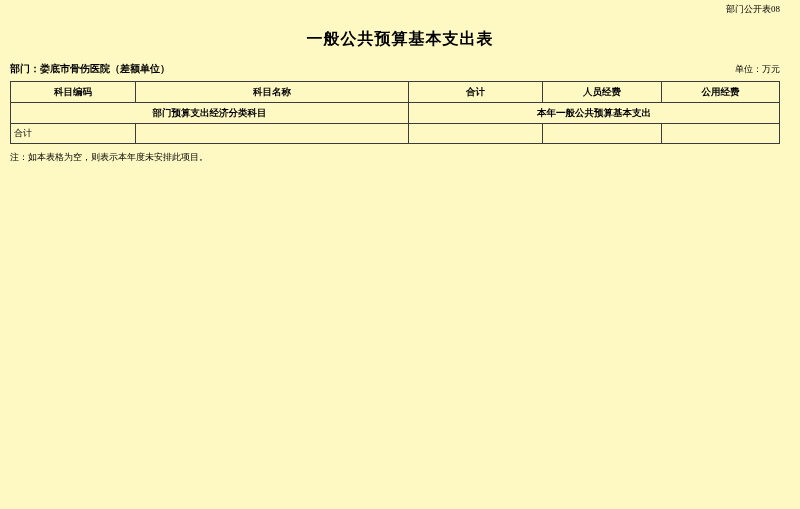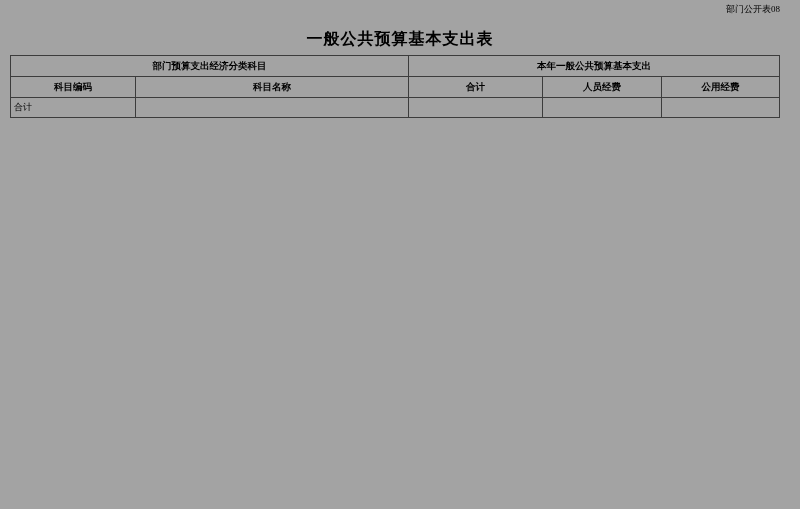--- a/index.html
+++ b/index.html
@@ -4,21 +4,21 @@
 <style>
   html, body {
     margin: 0;
     padding: 0;
     background: #ffffff;
   }
   .page {
     position: relative;
     width: 800px;
     height: 509px;
-    background: #a3a3a3;
+    background: #fef9c3;
     color: #000000;
     font-family: "Liberation Serif", "DejaVu Serif", serif;
     overflow: hidden;
   }
   .doc-code {
     text-align: right;
     padding: 4px 20px 0 0;
     font-size: 9px;
     line-height: 11px;
   }
@@ -78,47 +78,52 @@
 </style>
 </head>
 <body>
 
 <div class="page">
 
   <div class="doc-code">部门公开表08</div>
 
   <h1 class="title">一般公共预算基本支出表</h1>
 
+  <div class="meta-row">
+    <span class="dept-label">部门：娄底市骨伤医院（差额单位）</span>
+    <span class="unit-label">单位：万元</span>
+  </div>
 
   <table class="budget-table">
     <colgroup>
       <col style="width:125px">
       <col style="width:273px">
       <col style="width:134px">
       <col style="width:119px">
       <col style="width:118px">
     </colgroup>
     <thead>
       <tr>
-        <th colspan="2">部门预算支出经济分类科目</th>
-        <th colspan="3">本年一般公共预算基本支出</th>
-      </tr>
-      <tr>
         <th>科目编码</th>
         <th>科目名称</th>
         <th>合计</th>
         <th>人员经费</th>
         <th>公用经费</th>
+      </tr>
+      <tr>
+        <th colspan="2">部门预算支出经济分类科目</th>
+        <th colspan="3">本年一般公共预算基本支出</th>
       </tr>
     </thead>
     <tbody>
       <tr>
         <td class="cell-left">合计</td>
         <td></td>
         <td></td>
         <td></td>
         <td></td>
       </tr>
     </tbody>
   </table>
 
+  <div class="note">注：如本表格为空，则表示本年度未安排此项目。</div>
 
 </div>
 
 </body></html>

